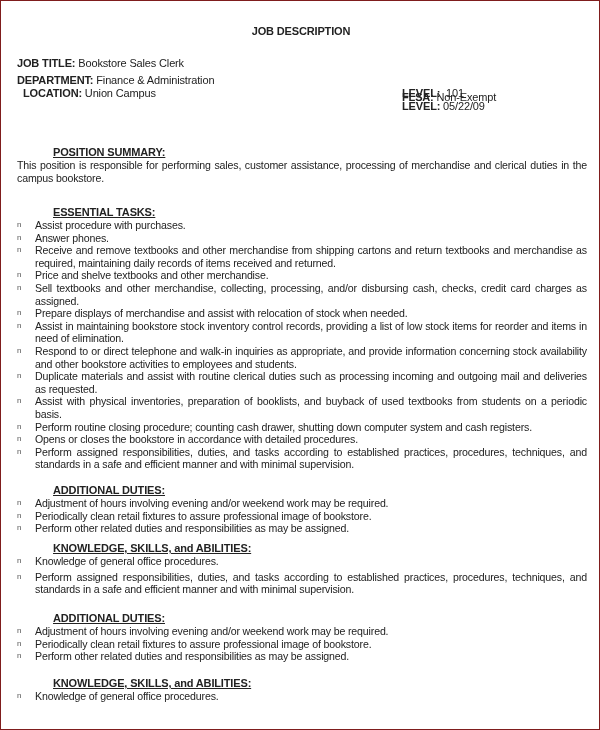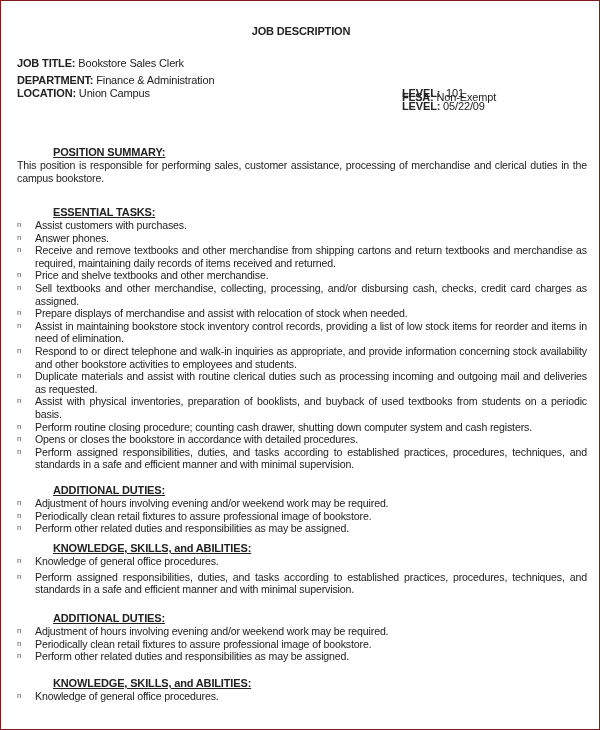--- a/index.html
+++ b/index.html
@@ -43,21 +43,21 @@
 <div class="page">
 
   <div class="title">JOB DESCRIPTION</div>
 
   <div class="meta" style="top:73px;">
     <b>DEPARTMENT:</b><span> Finance &amp; Administration</span>
   </div>
   <div class="meta" style="top:56px;">
     <b>JOB TITLE:</b><span> Bookstore Sales Clerk</span>
   </div>
-  <div class="meta" style="top:86px;">
+  <div class="meta" style="top:86px;margin-left:6px;">
     <b>LOCATION:</b><span> Union Campus</span>
   </div>
 
   <div class="meta-right" style="top:90px;">
     <b>FLSA:</b><span> Non-Exempt</span>
   </div>
   <div class="meta-right" style="top:86px;">
     <b>LEVEL:</b><span style="white-space:pre;">  101</span>
   </div>
   <div class="meta-right" style="top:99px;">
@@ -65,21 +65,21 @@
   </div>
 
   <div class="section" style="top:145px;">
     <div class="heading">POSITION SUMMARY:</div>
     <div class="para">This position is responsible for performing sales, customer assistance, processing of merchandise and clerical duties in the campus bookstore.</div>
   </div>
 
   <div class="section" style="top:205px;">
     <div class="heading">ESSENTIAL TASKS:</div>
     <ul class="bullets">
-      <li><span class="bullet">n</span><span>Assist customers with purchases.</span></li>
+      <li><span class="bullet">n</span><span>Assist procedure with purchases.</span></li>
       <li><span class="bullet">n</span><span>Answer phones.</span></li>
       <li><span class="bullet">n</span><span>Receive and remove textbooks and other merchandise from shipping cartons and return textbooks and merchandise as required, maintaining daily records of items received and returned.</span></li>
       <li><span class="bullet">n</span><span>Price and shelve textbooks and other merchandise.</span></li>
       <li><span class="bullet">n</span><span>Sell textbooks and other merchandise, collecting, processing, and/or disbursing cash, checks, credit card charges as assigned.</span></li>
       <li><span class="bullet">n</span><span>Prepare displays of merchandise and assist with relocation of stock when needed.</span></li>
       <li><span class="bullet">n</span><span>Assist in maintaining bookstore stock inventory control records, providing a list of low stock items for reorder and items in need of elimination.</span></li>
       <li><span class="bullet">n</span><span>Respond to or direct telephone and walk-in inquiries as appropriate, and provide information concerning stock availability and other bookstore activities to employees and students.</span></li>
       <li><span class="bullet">n</span><span>Duplicate materials and assist with routine clerical duties such as processing incoming and outgoing mail and deliveries as requested.</span></li>
       <li><span class="bullet">n</span><span>Assist with physical inventories, preparation of booklists, and buyback of used textbooks from students on a periodic basis.</span></li>
       <li><span class="bullet">n</span><span>Perform routine closing procedure; counting cash drawer, shutting down computer system and cash registers.</span></li>

